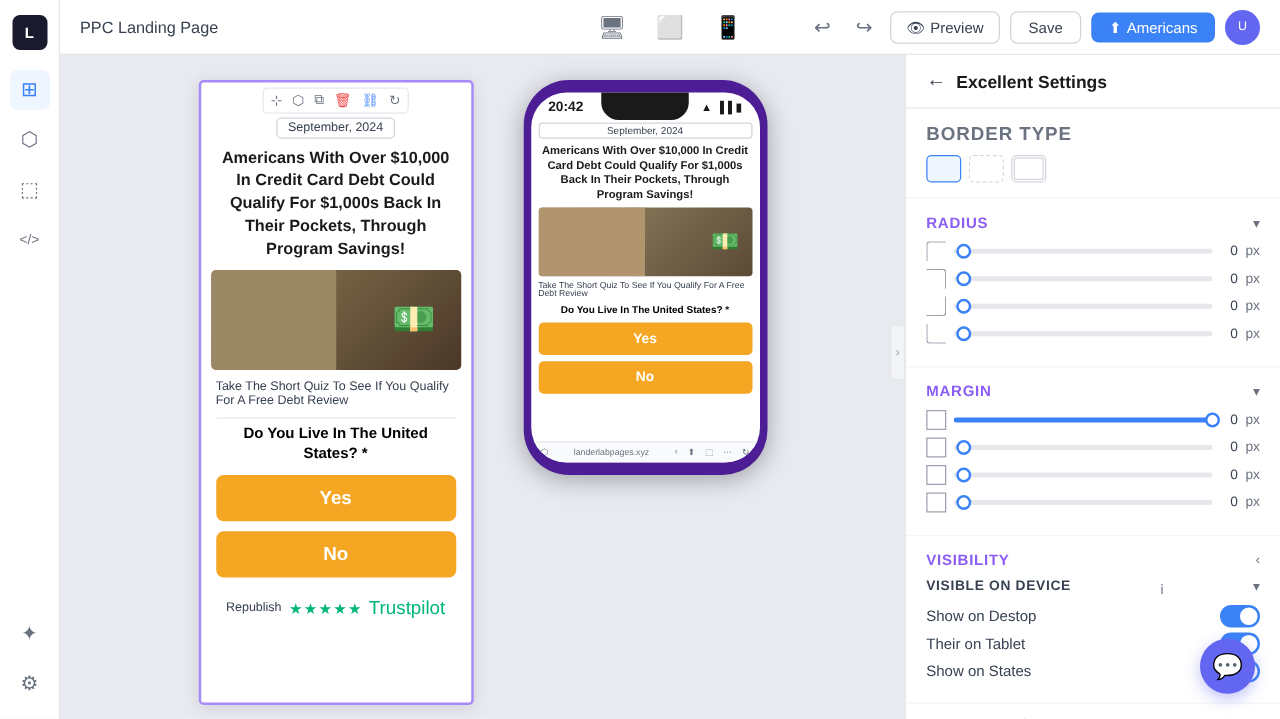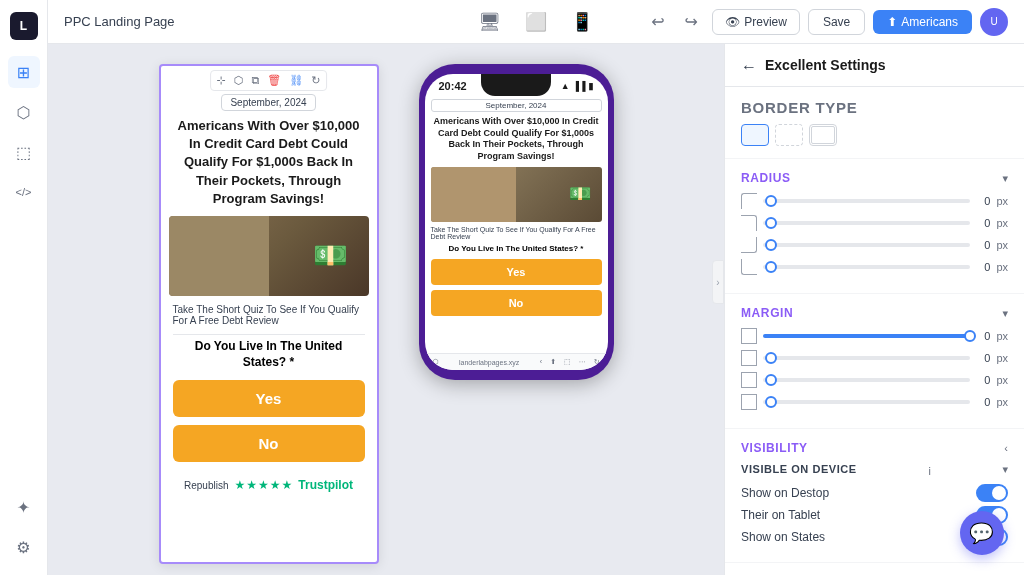--- a/index.html
+++ b/index.html
@@ -567,21 +567,21 @@
       <button class="btn-no">No</button>
       <div class="trustpilot-bar">
         <span>Republish</span>
         <div class="trustpilot-stars">
           <span class="star">★</span>
           <span class="star">★</span>
           <span class="star">★</span>
           <span class="star">★</span>
           <span class="star">★</span>
         </div>
-        <span style="color:#00b67a;font-weight:700;font-size:12px">Trustpilot</span>
+        <span style="color:#00b67a;font-weight:400;font-size:15px">Trustpilot</span>
       </div>
     </div>
   </div>
 
   <div class="mobile-preview-wrapper">
     <div class="phone-frame">
       <div class="phone-notch"></div>
       <div class="phone-screen">
         <div class="phone-status-bar">
           <span class="phone-time">20:42</span>

